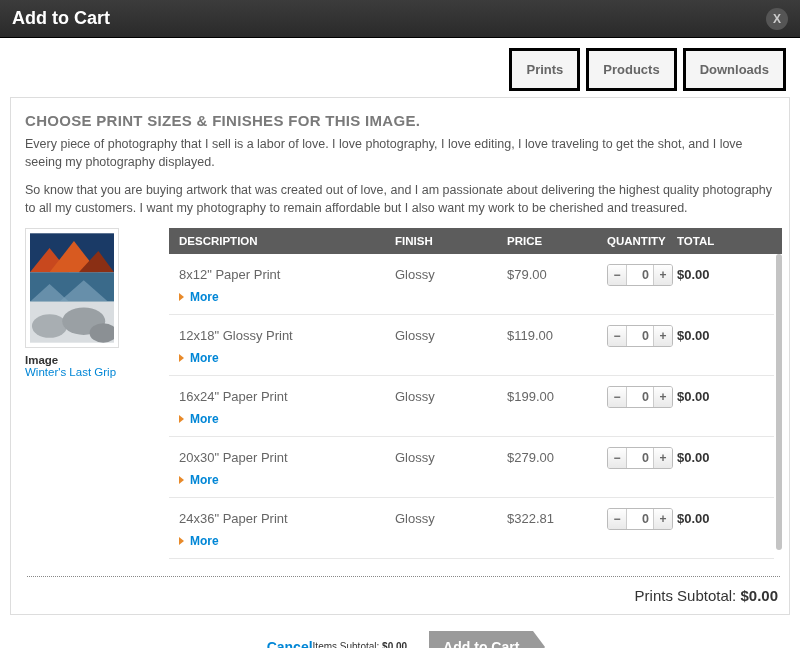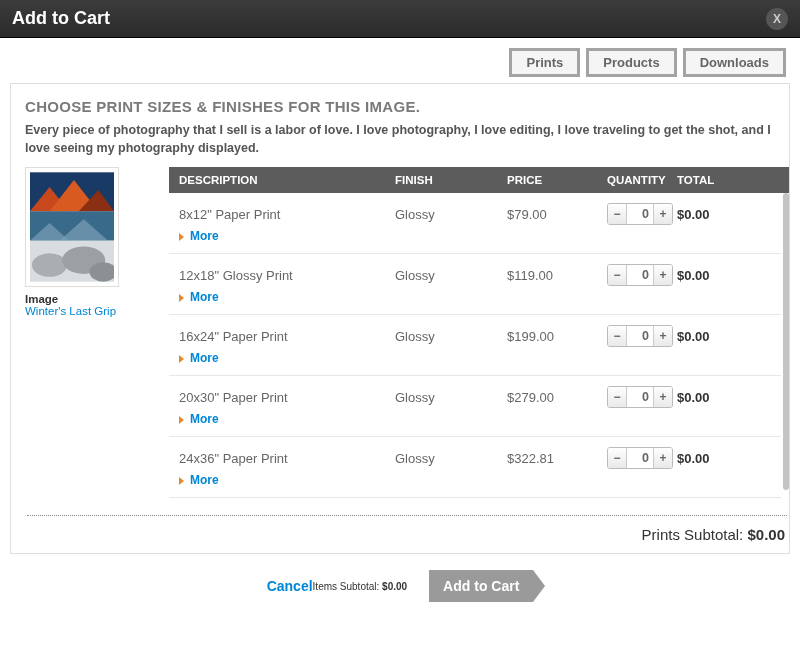--- a/index.html
+++ b/index.html
@@ -26,41 +26,41 @@
   .close-btn {
     width: 22px; height: 22px; border-radius: 50%;
     background: #555; color: #ccc; display:flex; align-items:center; justify-content:center;
     font-size: 12px; font-weight: bold; cursor: pointer;
   }
   .tabs-row {
     display:flex; justify-content:flex-end; gap:6px;
     padding: 10px 14px 6px 14px;
   }
   .tab {
-    border: 3px solid #a3a3a3;
-    padding: 4px 14px;
+    border: 3px solid #000000;
+    padding: 11px 14px;
     font-size: 13px;
     font-weight: bold;
     color: #666;
     background: #f5f5f5;
     cursor: pointer;
   }
   .panel {
     border: 1px solid #ddd;
     margin: 0 10px;
-    padding: 14px 0 10px 14px;
+    padding: 14px 7px 10px 14px;
   }
   .panel h2 {
     font-size: 15px;
     font-weight: bold;
     color: #7a7a7a;
     letter-spacing: .3px;
     margin-bottom: 6px;
   }
-  .intro { font-size: 12.5px; color: #555; line-height: 1.45; font-weight: bold; }
+  .intro { font-size: 12.5px; color: #555; line-height: 1.45; }
   .intro p { margin-bottom: 10px; }
   .content-row { display:flex; gap:14px; margin-top:6px; }
   .thumb-col { width: 130px; flex:none; font-size:12px; }
   .thumb {
     border:1px solid #ddd; padding:4px; background:#fff;
     width:94px; height:120px;
   }
   .thumb svg { width:100%; height:100%; display:block; }
   .thumb-label { font-weight:bold; font-size:11.5px; margin-top:6px;}
   .thumb-name { color:#0086d6; font-size:11.5px; }
@@ -170,20 +170,21 @@
   <div class="tab">Prints</div>
   <div class="tab">Products</div>
   <div class="tab">Downloads</div>
 </div>
 
 <div class="panel">
 
   <h2>CHOOSE PRINT SIZES &amp; FINISHES FOR THIS IMAGE.</h2>
   <div class="intro">
     <p>Every piece of photography that I sell is a labor of love. I love photography, I love editing, I love traveling to get the shot, and I love seeing my photography displayed.</p>
+    <p>So know that you are buying artwork that was created out of love, and I am passionate about delivering the highest quality photography to all my customers. I want my photography to remain affordable but I also want my work to be cherished and treasured.</p>
   </div>
 
   <div class="content-row">
     <div class="thumb-col">
       <div class="thumb">
         <svg viewBox="0 0 86 112">
           <rect x="0" y="0" width="86" height="40" fill="#1a3a66"></rect>
           <polygon points="0,40 20,15 40,40" fill="#c8481e"></polygon>
           <polygon points="20,40 45,8 70,40" fill="#d85a20"></polygon>
           <polygon points="50,40 70,18 86,40" fill="#8a2f14"></polygon>

